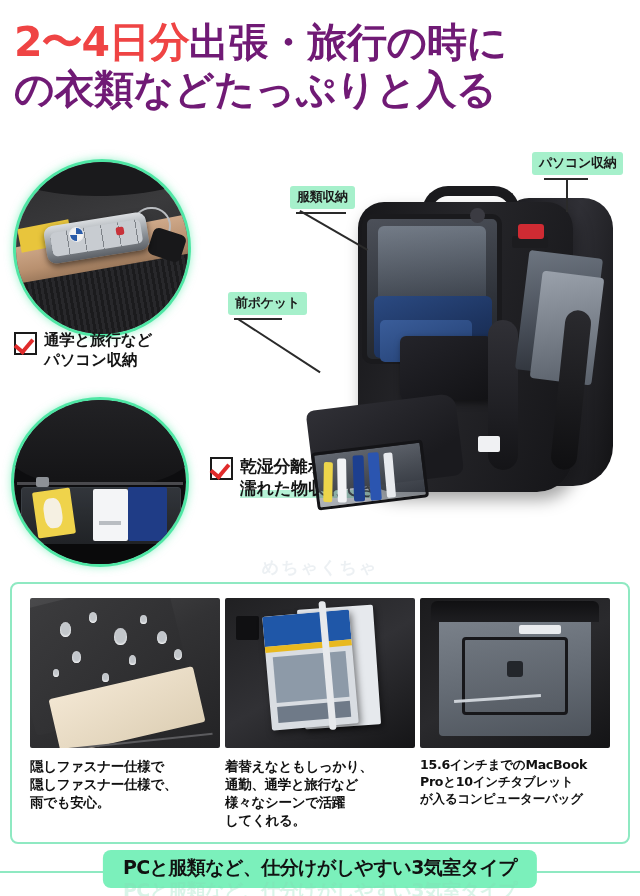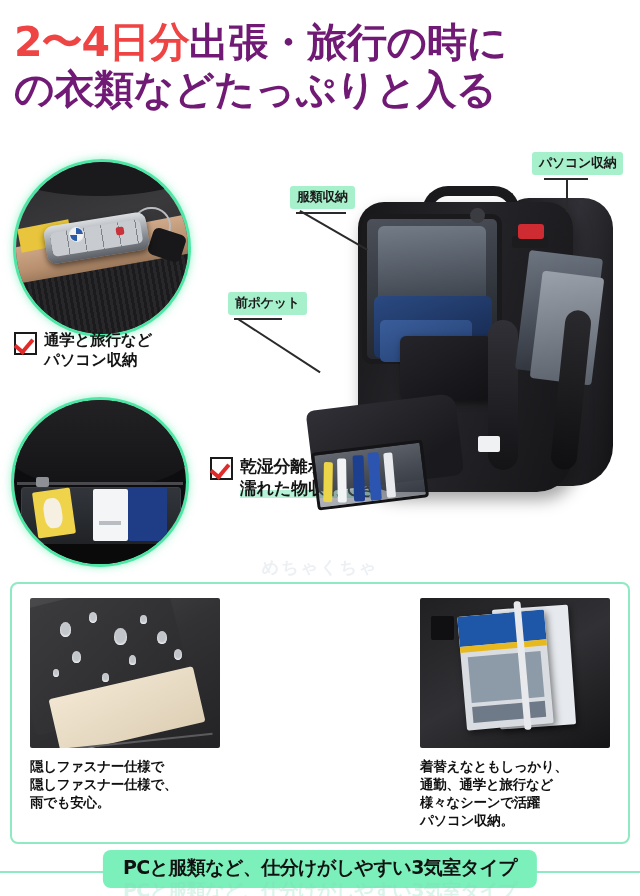--- a/index.html
+++ b/index.html
@@ -366,24 +366,39 @@
           <span class="band2"></span>
           <span class="pic"></span>
           <span class="pic2"></span>
         </span>
         <span class="stick"></span>
       </div>
       <div class="gcap">
         <div>着替えなともしっかり、</div>
         <div>通勤、通学と旅行など</div>
         <div>様々なシーンで活躍</div>
-        <div>パソコン収納。</div>
-      </div>
-    </div>
-
+        <div>してくれる。</div>
+      </div>
+    </div>
+
+    <div class="gcol">
+      <div class="gphoto g3">
+        <span class="inner"></span>
+        <span class="whitebar"></span>
+        <span class="sleeve"></span>
+        <span class="tag"></span>
+        <span class="pocketzip"></span>
+        <span class="topedge"></span>
+      </div>
+      <div class="gcap small">
+        <div>15.6インチまでのMacBook</div>
+        <div>Proと10インチタブレット</div>
+        <div>が入るコンピューターバッグ</div>
+      </div>
+    </div>
 
   </div>
 
   <div id="banner-wrap">
     <div class="banner-rule"></div>
     <div id="banner">PCと服類など、仕分けがしやすい3気室タイプ</div>
     <div id="banner-ghost">PCと服類など、仕分けがしやすい3気室タイプ</div>
   </div>
 
 </div>

